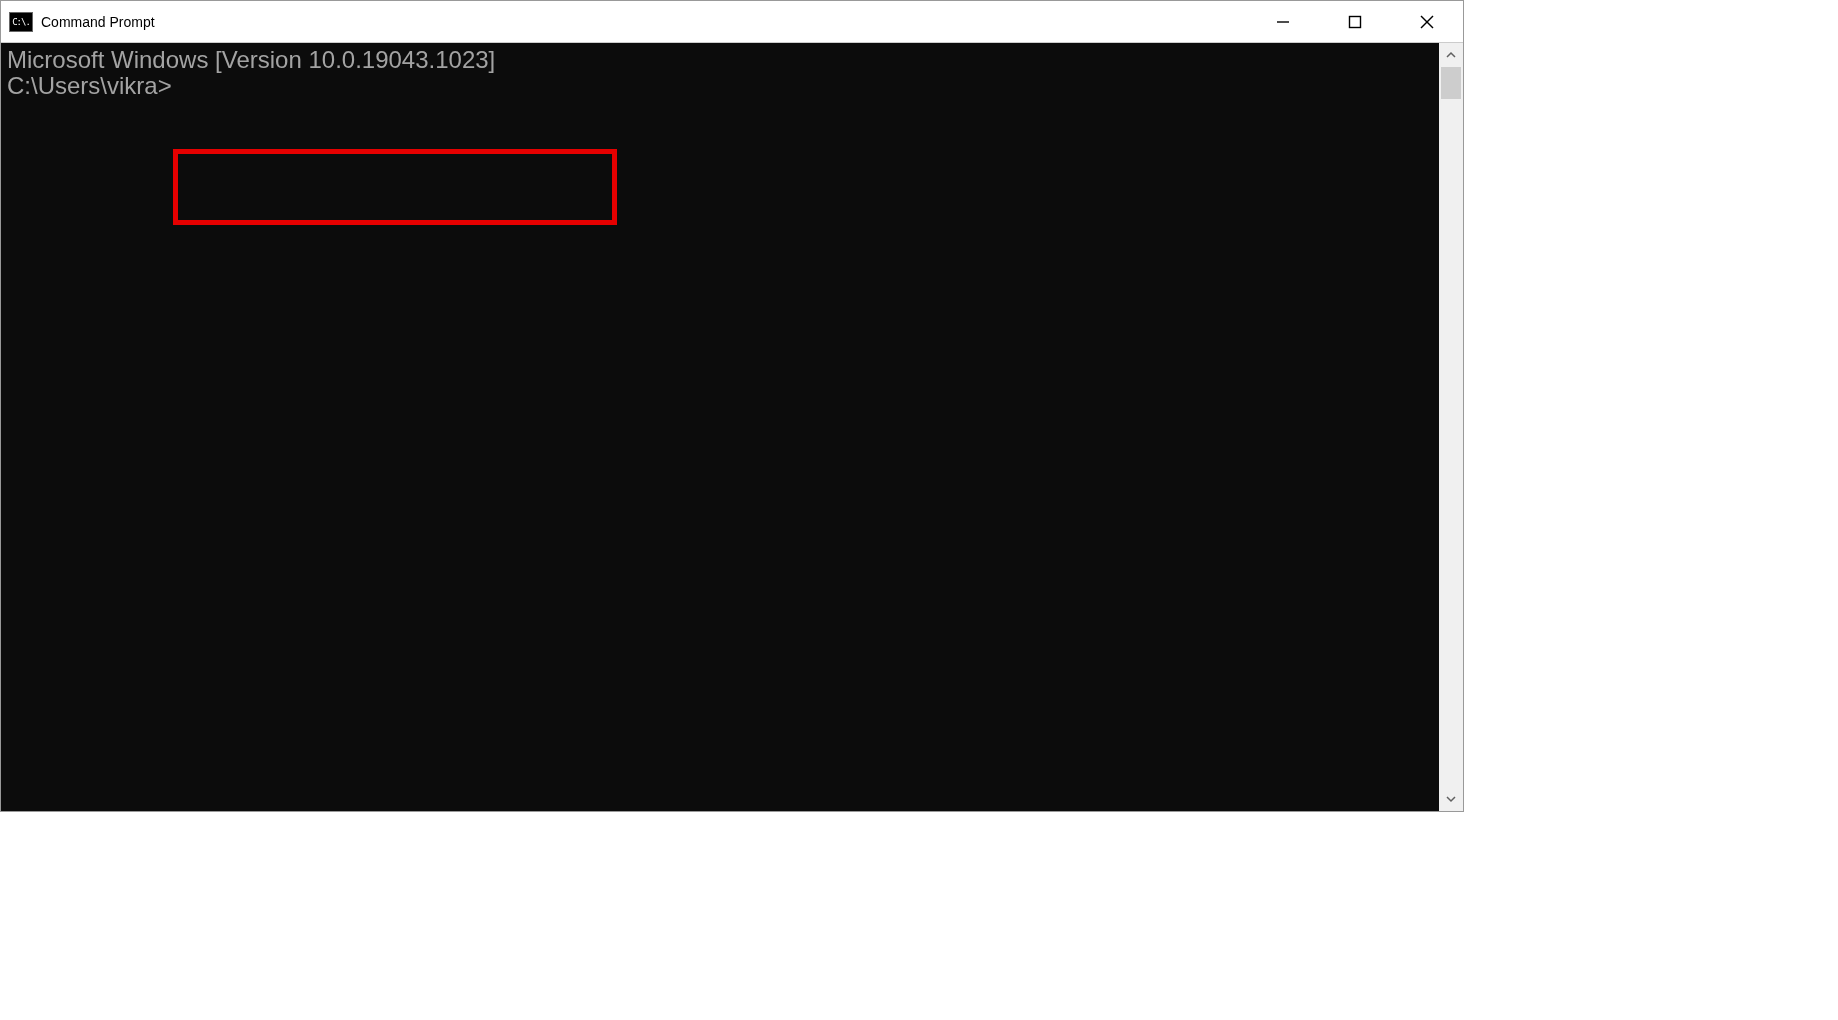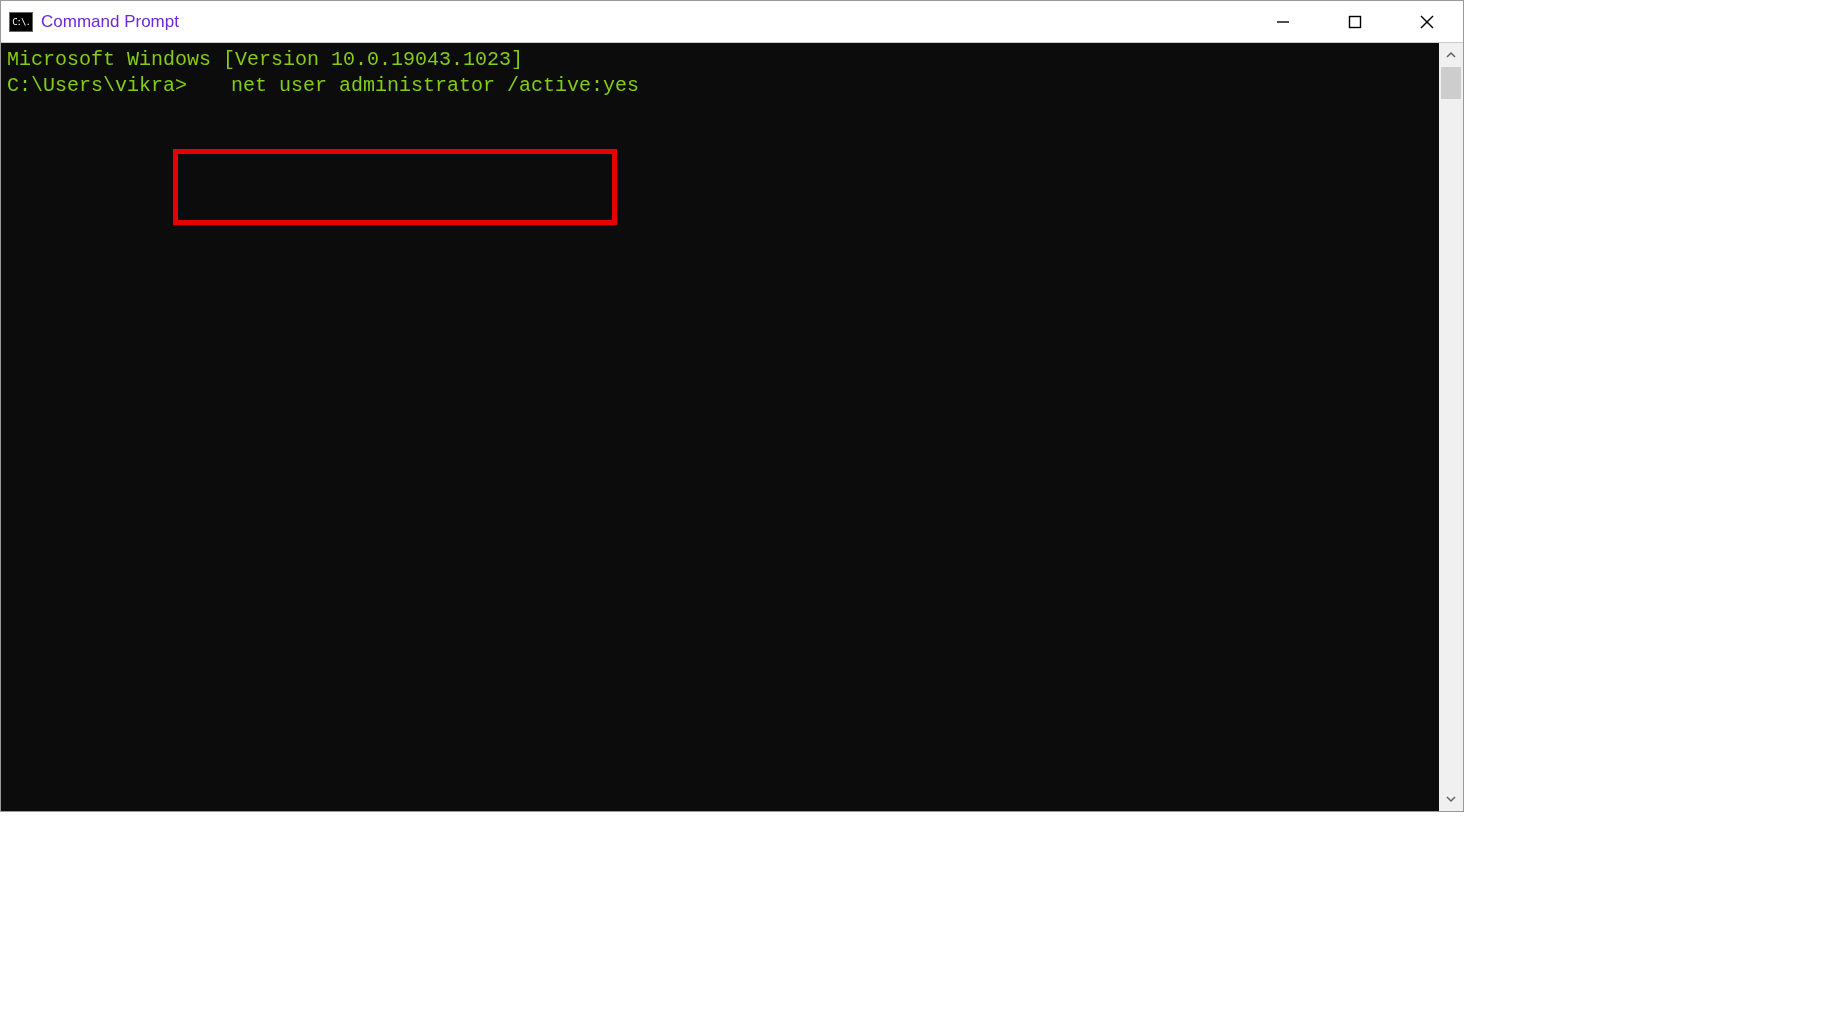--- a/index.html
+++ b/index.html
@@ -34,22 +34,22 @@
       border: 1px solid #666;
       display: flex;
       align-items: center;
       justify-content: center;
       color: #fff;
       font-size: 9px;
       font-family: monospace;
       letter-spacing: -1px;
     }
     .title-text {
-      font-size: 17px;
-      color: #6d28d9;
+      font-size: 14px;
+      color: #000000;
     }
     .win-controls {
       display: flex;
       height: 100%;
     }
     .win-btn {
       width: 72px;
       height: 100%;
       display: flex;
       align-items: center;
@@ -62,23 +62,23 @@
     .terminal-wrap {
       flex: 1;
       display: flex;
       background: #0c0c0c;
       position: relative;
       min-height: 0;
     }
     .terminal {
       flex: 1;
       background: #0c0c0c;
-      color: #84cc16;
-      font-family: Liberation Mono, monospace;
-      font-size: 20px;
+      color: #a3a3a3;
+      font-family: Liberation Sans, sans-serif;
+      font-size: 24px;
       line-height: 26px;
       padding: 4px 0 0 6px;
       white-space: pre;
       overflow: hidden;
       position: relative;
     }
     .scrollbar {
       width: 24px;
       background: #f0f0f0;
       position: relative;
@@ -110,21 +110,21 @@
     .highlight-box {
       position: absolute;
       border: 5px solid #e60000;
       left: 172px;
       top: 106px;
       width: 444px;
       height: 76px;
       pointer-events: none;
     }
     .line { display: block; }
-    .prompt-line { display: flex; gap: 44px; }
+    .prompt-line { display: flex; }
   </style>
 </head>
 <body>
 
 <div class="window">
 
   <div class="titlebar">
     <div class="title-left">
       <div class="cmd-icon">
         <span>C:\.</span>
@@ -145,21 +145,21 @@
       <button class="win-btn close">
         <svg viewBox="0 0 14 14">
             <line x1="1" y1="1" x2="13" y2="13" stroke="#000" stroke-width="1.4"></line>
             <line x1="13" y1="1" x2="1" y2="13" stroke="#000" stroke-width="1.4"></line>
           </svg>
       </button>
     </div>
   </div>
 
   <div class="terminal-wrap">
-    <div class="terminal"><span class="line">Microsoft Windows [Version 10.0.19043.1023]</span><span class="line"></span><span class="prompt-line"><span>C:\Users\vikra&gt;</span><span>net user administrator /active:yes</span></span></div>
+    <div class="terminal"><span class="line">Microsoft Windows [Version 10.0.19043.1023]</span><span class="line"></span><span class="prompt-line"><span>C:\Users\vikra&gt;</span></span></div>
 
     <div class="scrollbar">
       <div class="sb-btn">
         <svg width="10" height="10" viewBox="0 0 10 10">
             <polyline points="1,7 5,3 9,7" fill="none" stroke="#606060" stroke-width="1.5"></polyline>
           </svg>
       </div>
       <div class="sb-track">
         <div class="sb-thumb"></div>
       </div>

